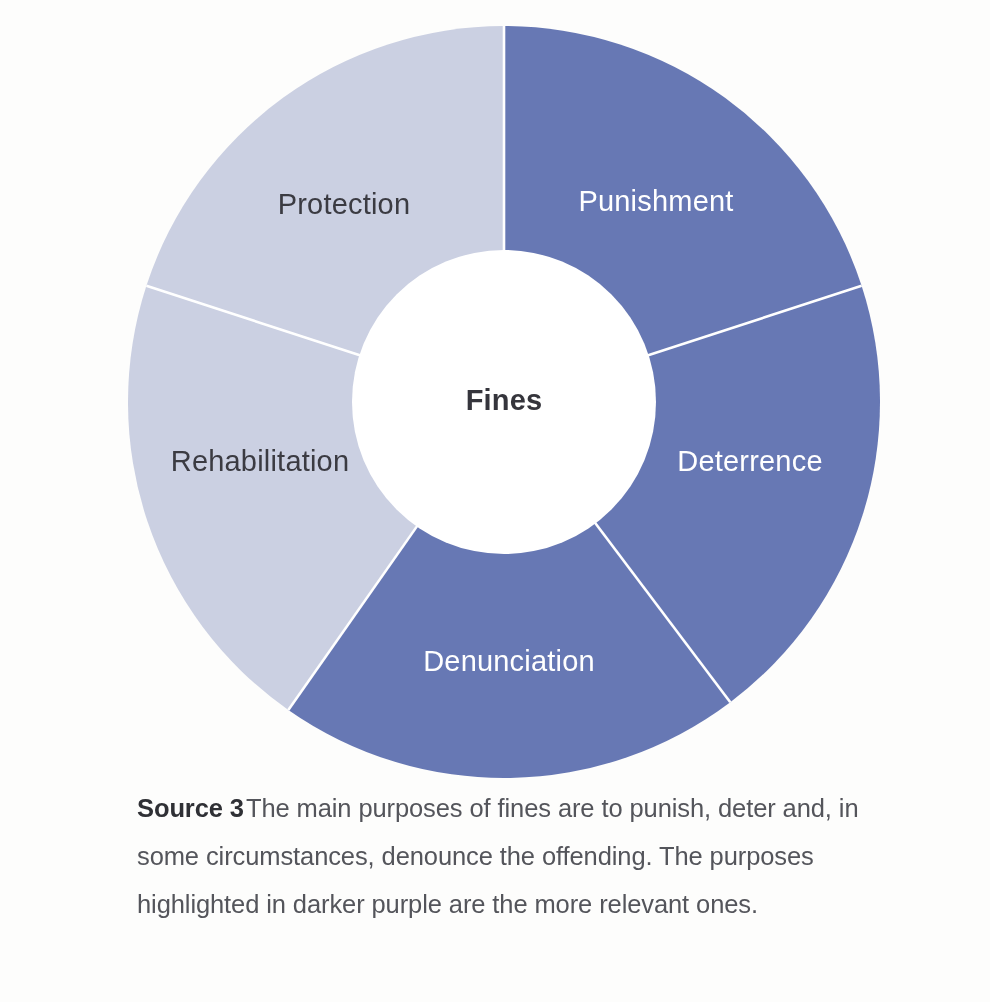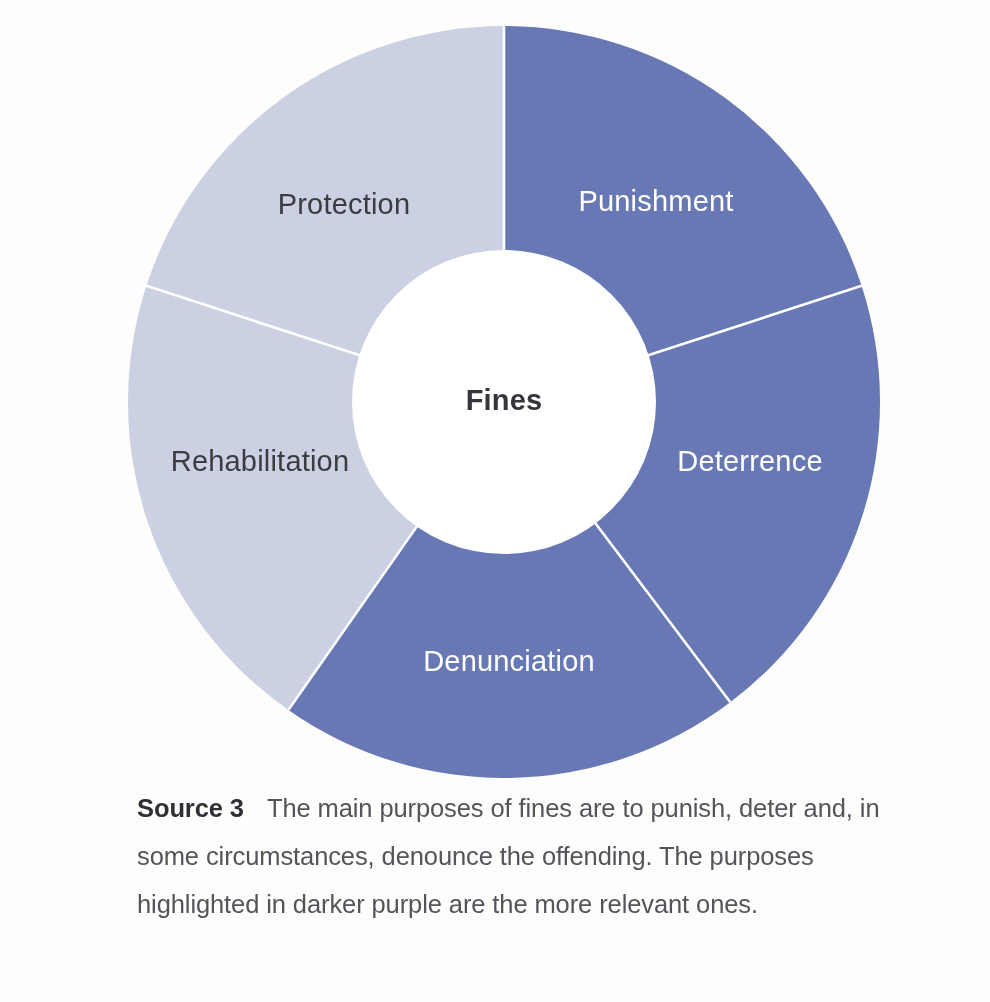--- a/index.html
+++ b/index.html
@@ -57,21 +57,21 @@
     width: 760px;
     font-family: "Liberation Sans", sans-serif;
     font-size: 25.5px;
     line-height: 48px;
     color: #54555b;
     letter-spacing: -0.1px;
   }
   .caption .src-label {
     font-weight: 700;
     color: #2f3035;
-    margin-right: 23px;
+    margin-right: 2px;
     text-align: center;
   }
 </style>
 </head>
 <body>
 
 <div id="figure">
 
   <div class="chart-wrap">
     <svg class="donut" id="donut-svg" width="990" height="790" viewBox="0 0 990 790" xmlns="http://www.w3.org/2000/svg">

